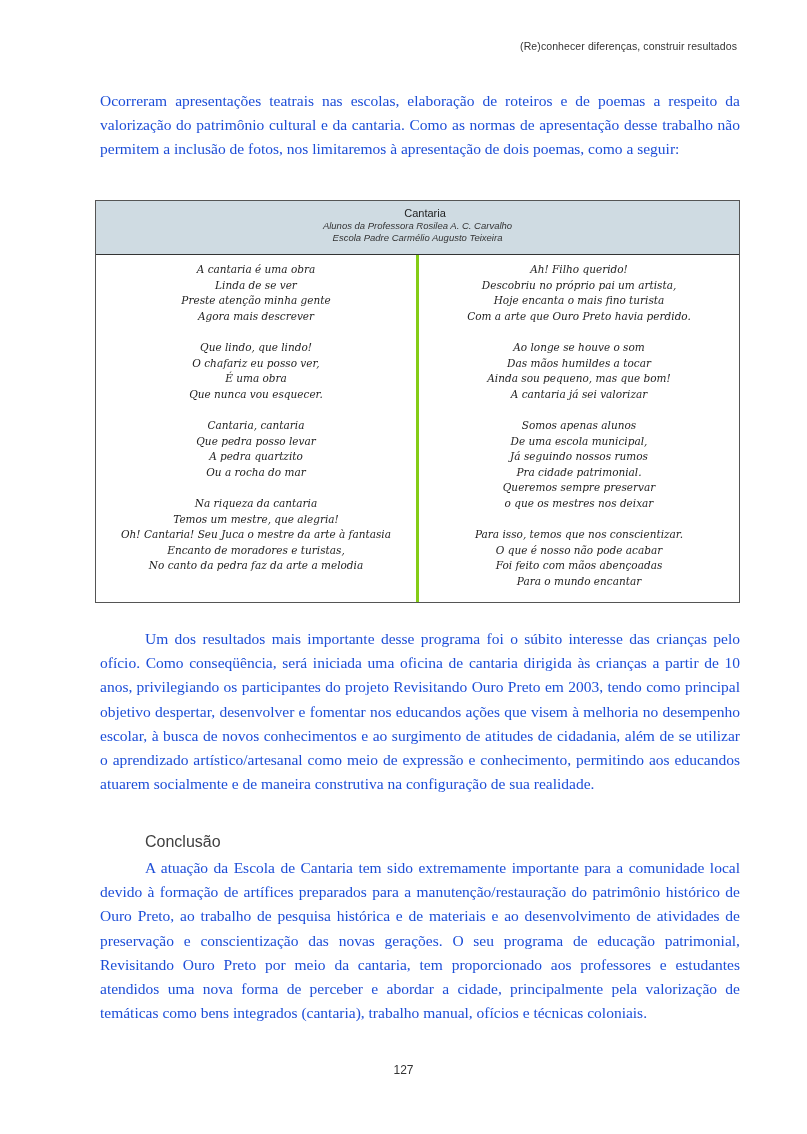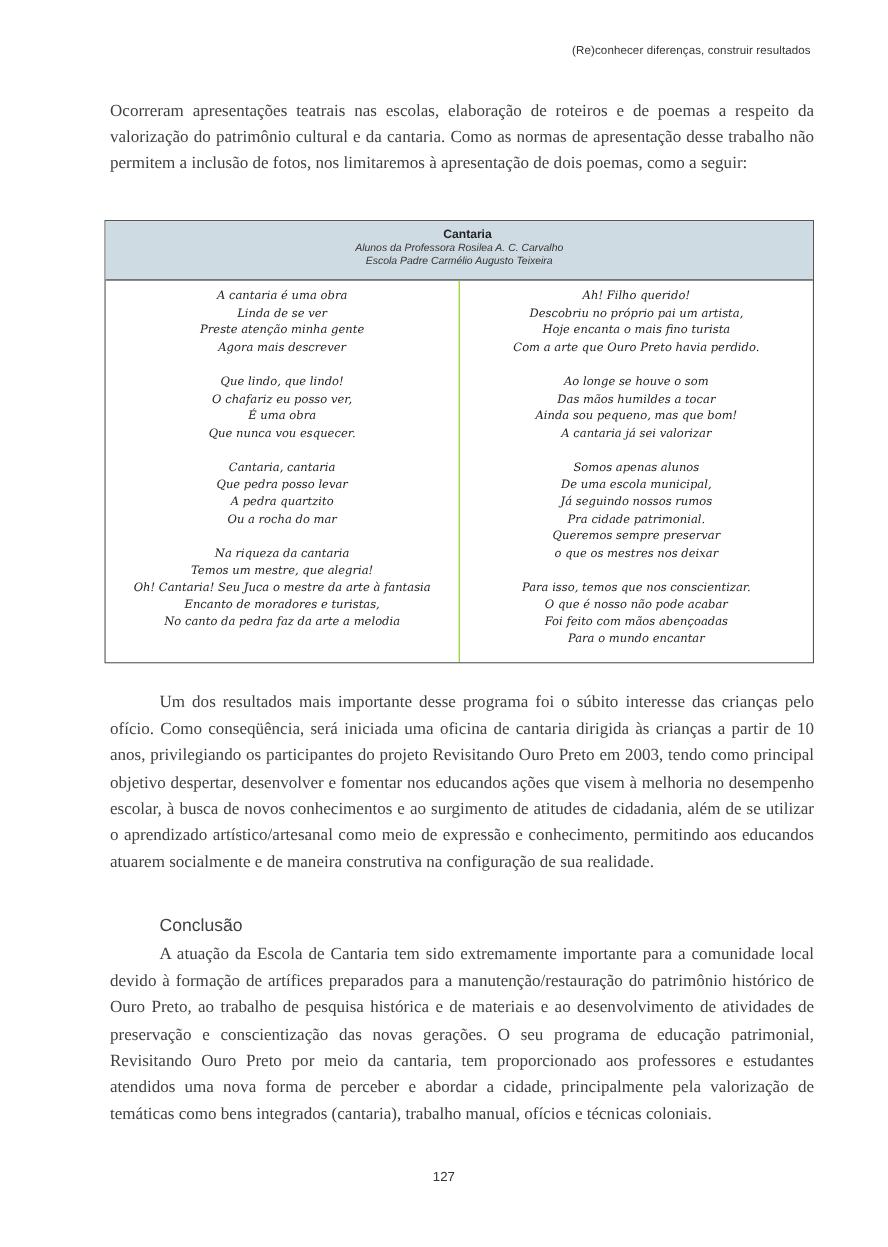--- a/index.html
+++ b/index.html
@@ -5,54 +5,54 @@
   html, body { margin: 0; padding: 0; background: #ffffff; }
   body { width: 807px; height: 1134px; position: relative; overflow: hidden; color: #1a1a1a; }
   .running-head {
     position: absolute; top: 40px; right: 70px;
     font-family: "Liberation Sans", sans-serif; font-size: 10.5px; color: #333;
     letter-spacing: 0.1px;
   }
   .para {
     position: absolute; left: 100px; width: 640px;
     font-family: "Liberation Serif", serif; font-size: 15.5px; line-height: 24.2px;
-    text-align: justify; color: #404040;
+    text-align: justify; color: #1d4ed8;
   }
   .para.intro { top: 89px; }
   .para.indent { text-indent: 45px; }
   .para.results { top: 627px; }
   .section-heading {
     position: absolute; left: 145px; top: 833px;
     font-family: "Liberation Sans", sans-serif; font-size: 16px; color: #404040;
   }
   .para.conclusion { top: 856px; }
   .poem-table {
     position: absolute; left: 95px; top: 200px; width: 645px; height: 403px;
     border: 1px solid #555; box-sizing: border-box; background: #fff;
   }
   .poem-head {
     height: 54px; background: #cfdbe2; border-bottom: 1.5px solid #333;
     text-align: center; box-sizing: border-box; padding-top: 6px;
   }
   .poem-title {
-    font-family: "Liberation Sans", sans-serif; font-weight: bold; font-size: 11px; color: #222;
+    font-family: "Liberation Sans", sans-serif; font-weight: normal; font-size: 11px; color: #222;
     line-height: 13px;
     padding-left: 15px;
   }
   .poem-sub {
     font-family: "Liberation Sans", sans-serif; font-style: italic; font-size: 9.5px; color: #333;
     line-height: 12px;
   }
   .poem-cols { display: flex; height: 347px; }
   .poem-col {
     flex: 1; text-align: center; padding-top: 7px;
     font-family: "DejaVu Serif", serif; font-style: italic; font-size: 10.5px; line-height: 15.6px;
     color: #222;
   }
-  .poem-col.left { border-right: 1px solid #84cc16; }
+  .poem-col.left { border-right: 3px solid #84cc16; }
   .stanza { margin-bottom: 15.6px; }
   .stanza:last-child { margin-bottom: 0; }
   .stanza div { white-space: nowrap; }
   .page-number {
     position: absolute; top: 1063px; left: 0; width: 807px; text-align: center;
     font-family: Liberation Sans, sans-serif; font-size: 12px; color: #333;
   }
 </style>
 </head>
 <body>

